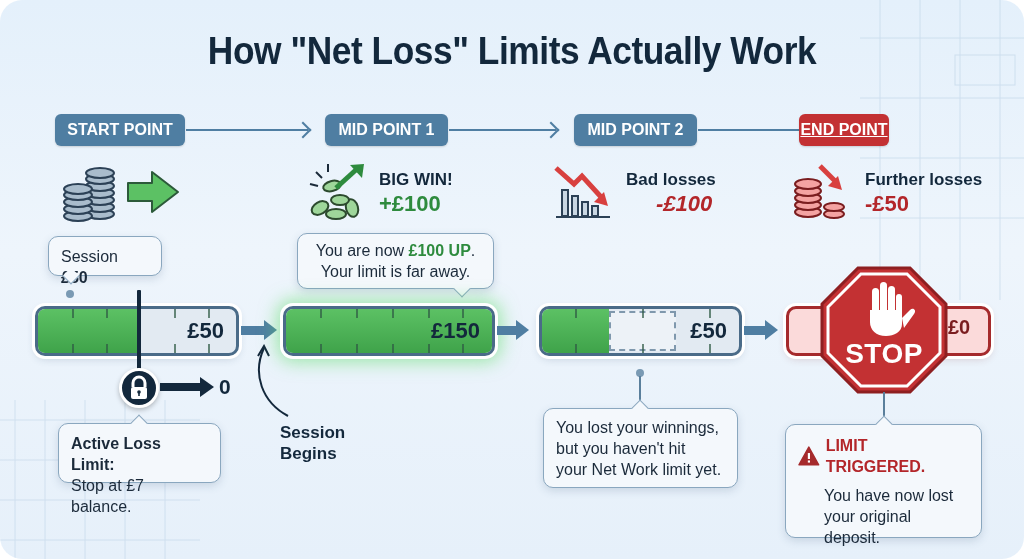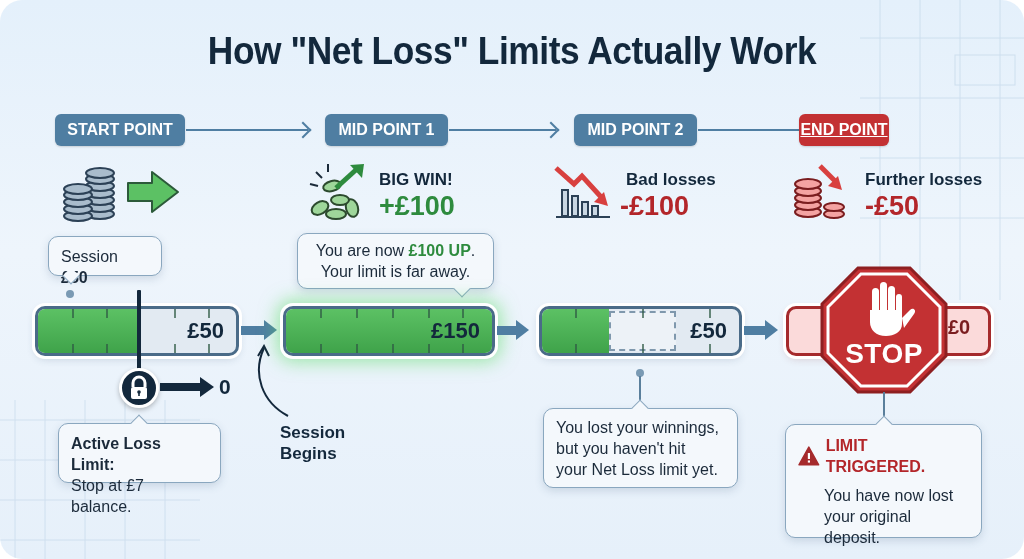--- a/index.html
+++ b/index.html
@@ -23,21 +23,21 @@
   }
   .pill-blue { background: #4f7ea2; }
   .pill-red { background: #c33133; }
   .connector { position: absolute; top: 129px; height: 2px; background: #4f7ea2; }
   .connector::after {
     content: ""; position: absolute; right: -1px; top: -5px; width: 10px; height: 10px;
     border-top: 2px solid #4f7ea2; border-right: 2px solid #4f7ea2; transform: rotate(45deg);
   }
   .abs { position: absolute; }
   .event-title { font-size: 17px; font-weight: 700; color: #13283c; white-space: nowrap; }
-  .event-amount { font-size: 27px; font-weight: 700; white-space: nowrap; }
+  .event-amount { font-size: 22px; font-weight: 700; white-space: nowrap; }
   .green-text { color: #2e8b3e; }
   .red-text { color: #b3262a; }
 
   .callout {
     position: absolute; background: #f4f8fc; border: 1.5px solid #8aa7bf; border-radius: 10px;
     box-shadow: 0 3px 8px rgba(60,90,120,0.18); font-size: 16px; color: #1b2a3a;
     line-height: 21px;
   }
   .callout .tail {
     position: absolute; width: 12px; height: 12px; background: #f4f8fc;
@@ -167,21 +167,21 @@
       <rect x="8" y="26" width="6" height="26"></rect>
         <rect x="18" y="32" width="6" height="20"></rect>
         <rect x="28" y="38" width="6" height="14"></rect>
         <rect x="38" y="42" width="6" height="10"></rect>
     </g>
     <line x1="2" y1="53" x2="56" y2="53" stroke="#2c4156" stroke-width="2"></line>
     <path d="M2 4 L20 20 L28 12 L48 34" stroke="#d8403f" stroke-width="5" fill="none"></path>
     <path d="M40 38 L54 42 L50 28 Z" fill="#d8403f"></path>
   </svg>
   <div class="abs event-title" style="left:626px;top:170px;">Bad losses</div>
-  <div class="abs event-amount red-text" style="left:620px;top:191px;">-£100</div>
+  <div class="abs event-amount red-text" style="left:656px;top:191px;font-style:italic;">-£100</div>
 
   <svg class="abs" style="left:792px;top:164px;" width="62" height="58" viewBox="0 0 62 58">
     <g stroke="#7a1d1f" stroke-width="2" fill="#f4a3a2">
       <ellipse cx="16" cy="48" rx="13" ry="5"></ellipse>
         <ellipse cx="16" cy="41" rx="13" ry="5"></ellipse>
         <ellipse cx="16" cy="34" rx="13" ry="5"></ellipse>
         <ellipse cx="16" cy="27" rx="13" ry="5"></ellipse>
         <ellipse cx="16" cy="20" rx="13" ry="5"></ellipse>
       <ellipse cx="42" cy="50" rx="10" ry="4"></ellipse>
         <ellipse cx="42" cy="43" rx="10" ry="4"></ellipse>
@@ -272,21 +272,21 @@
       <div class="tick b" style="left:167px;"></div>
     <div class="value">£50</div>
   </div>
   <div class="flow-arrow" style="left:744px;width:22px;"></div>
 
   <div class="pin-dot" style="left:636px;top:369px;"></div>
   <div class="pin" style="left:639px;top:376px;height:32px;"></div>
   <div class="callout" style="left:543px;top:408px;width:195px;height:80px;padding:8px 12px;">
     <div>You lost your winnings,</div>
     <div>but you haven't hit</div>
-    <div>your Net Loss limit yet.</div>
+    <div>your Net Work limit yet.</div>
     <span class="tail up" style="left:90px;"></span>
   </div>
 
   <div class="stop-bar" style="left:786px;width:205px;"></div>
   <svg class="stop-sign" viewBox="0 0 128 128">
     <polygon points="38,2 90,2 126,38 126,90 90,126 38,126 2,90 2,38" fill="#c33133" stroke="#8e1f21" stroke-width="3"></polygon>
     <polygon points="41,8 87,8 120,41 120,87 87,120 41,120 8,87 8,41" fill="none" stroke="#ffffff" stroke-width="3"></polygon>
     <g fill="#ffffff">
       <rect x="52" y="22" width="7" height="30" rx="3.5"></rect>
       <rect x="60" y="16" width="7" height="34" rx="3.5"></rect>

